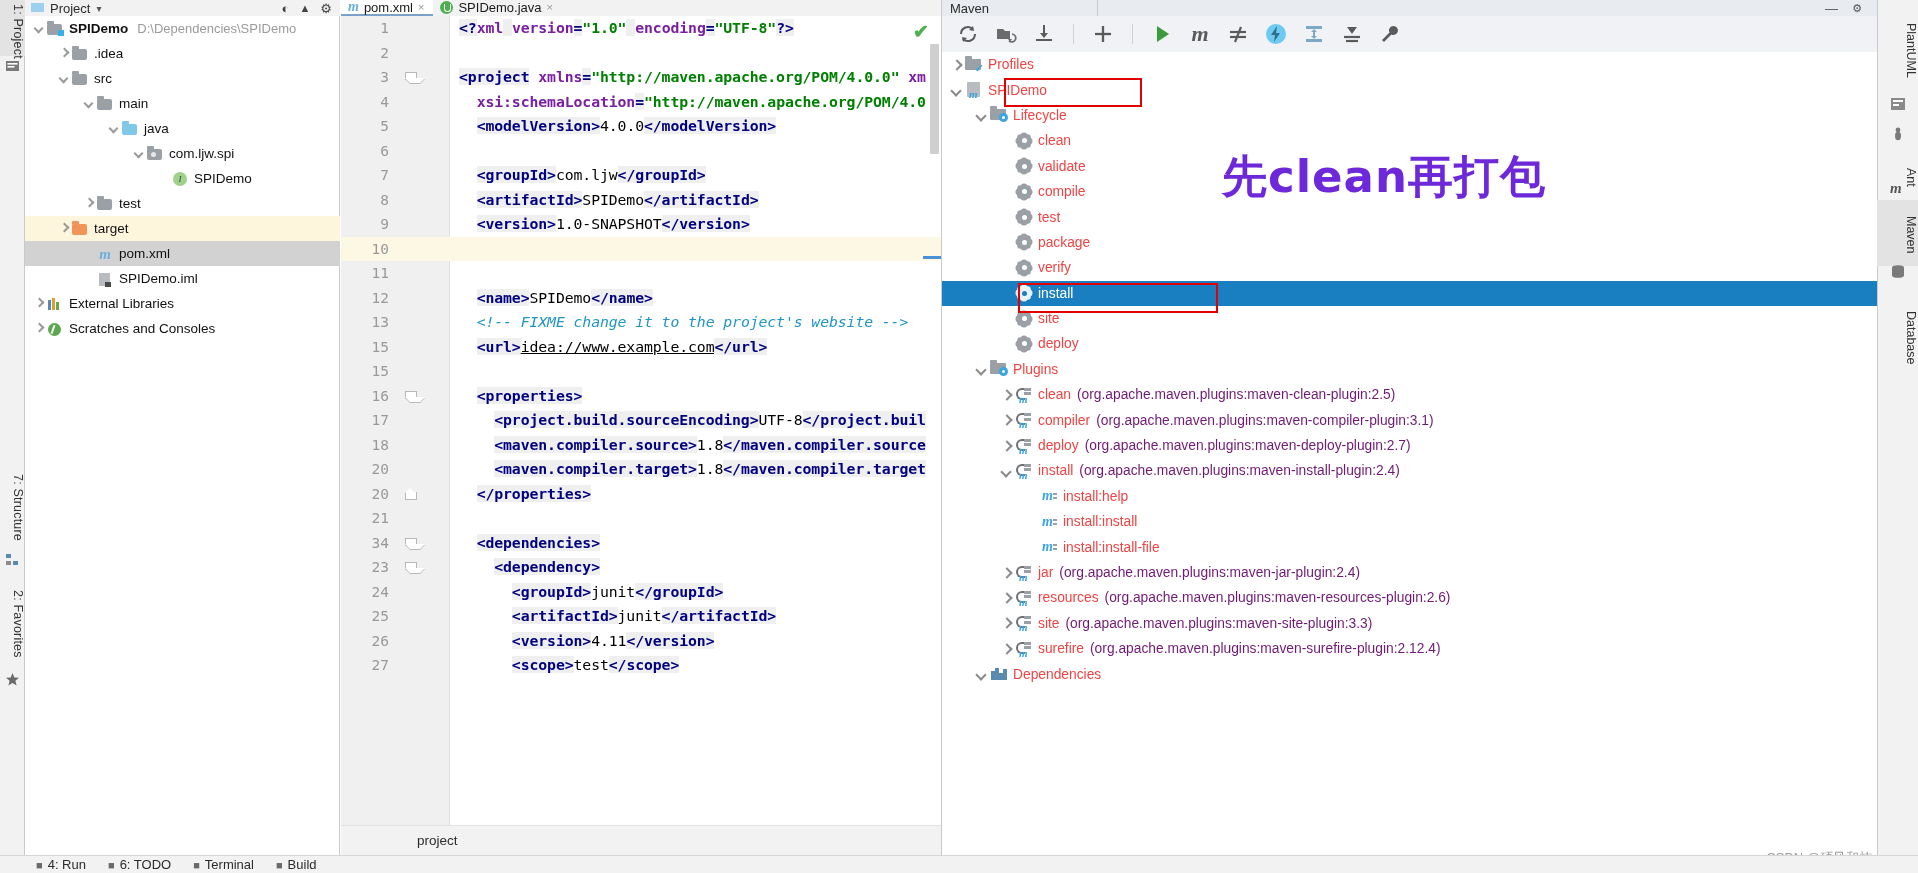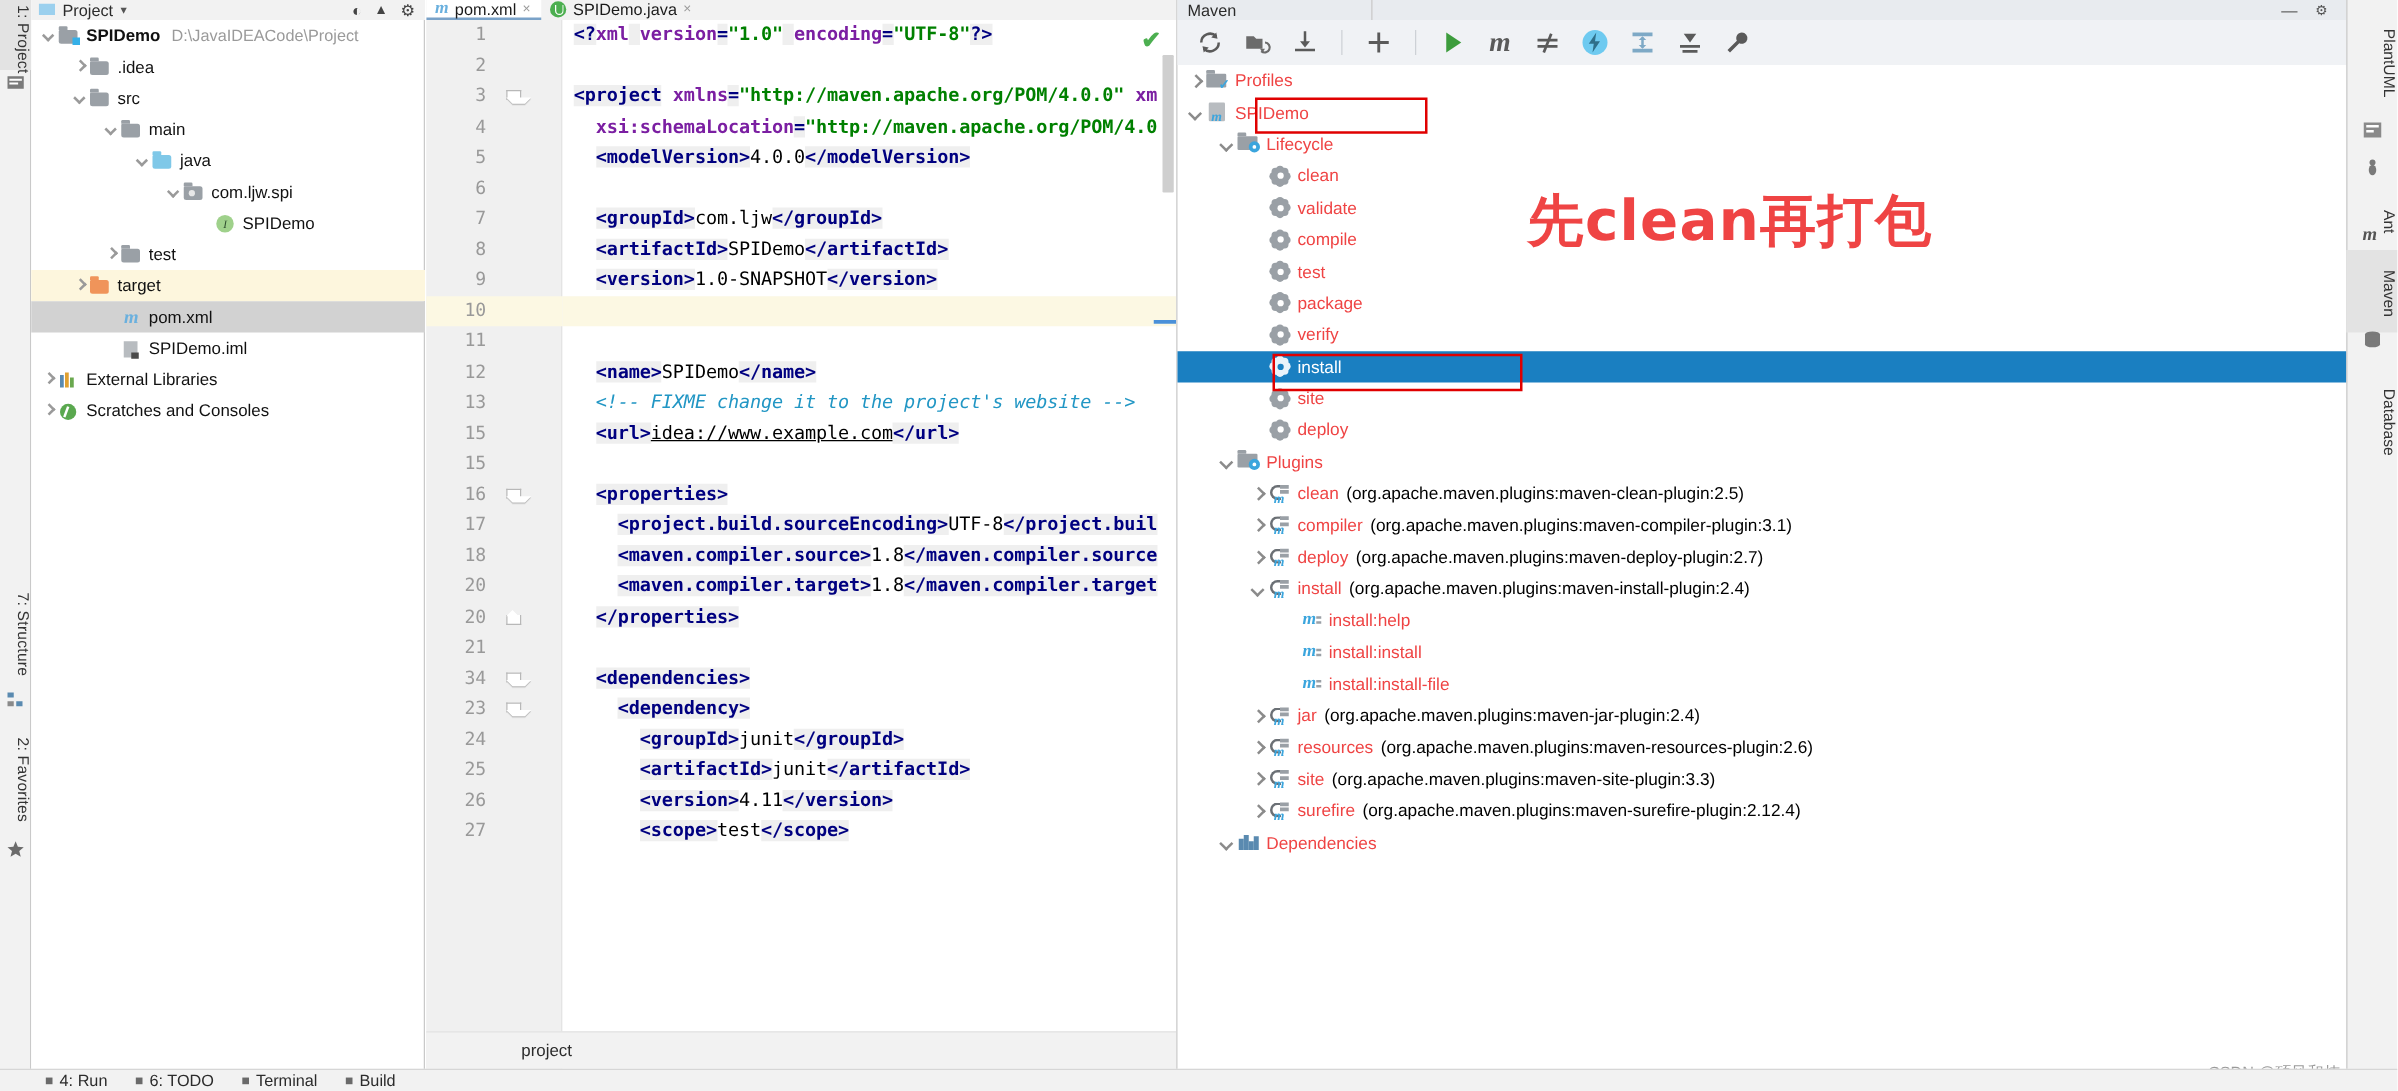--- a/index.html
+++ b/index.html
@@ -226,21 +226,21 @@
   .marrow.right::before{
     content:""; position:absolute; left:3px; top:3px; width:6px; height:6px;
     border-right:2px solid #8b8b8b; border-bottom:2px solid #8b8b8b; transform:rotate(-45deg);
   }
   .marrow.down::before{
     content:""; position:absolute; left:2px; top:4px; width:6px; height:6px;
     border-right:2px solid #8b8b8b; border-bottom:2px solid #8b8b8b; transform:rotate(45deg);
   }
   .micon { width:20px; height:18px; flex:0 0 20px; position:relative; margin-right:4px; }
   .mlabel { color:#ef4444; }
-  .mcoord { color:#000000; margin-left:6px; }
+  .mcoord { color:#701a75; margin-left:6px; }
 
   .gear {
     position:absolute; left:3px; top:2px; width:14px; height:14px;
     border-radius:50%; background:#9aa0a6;
     box-shadow:
       0 -5px 0 -3.5px #9aa0a6, 0 5px 0 -3.5px #9aa0a6,
       -5px 0 0 -3.5px #9aa0a6, 5px 0 0 -3.5px #9aa0a6,
       -3.6px -3.6px 0 -3.8px #9aa0a6, 3.6px 3.6px 0 -3.8px #9aa0a6,
       -3.6px 3.6px 0 -3.8px #9aa0a6, 3.6px -3.6px 0 -3.8px #9aa0a6;
   }
@@ -278,21 +278,21 @@
   .goalicon .gm { position:absolute; left:0; top:0; color:#3ba5dd; font-size:14px; font-weight:bold; font-style:italic; font-family:"Liberation Serif",serif; }
   .goalicon .gl { position:absolute; right:-1px; top:5px; width:4px; height:2px; background:#9aa0a6; }
   .goalicon .gl2 { position:absolute; right:-1px; top:9px; width:4px; height:2px; background:#9aa0a6; }
 
   .depsicon { position:absolute; left:2px; top:2px; width:15px; height:13px; }
   .depsicon i { position:absolute; bottom:0; width:3.5px; display:block; }
 
   
   .redbox { position:absolute; border:2.5px solid #e00000; pointer-events:none; }
   .annot-text {
-    position:absolute; color:#ef4444; font-size:45px; font-weight:bold;
+    position:absolute; color:#6d28d9; font-size:45px; font-weight:bold;
     font-family:"DejaVu Sans", sans-serif; letter-spacing:1px; white-space:nowrap;text-align:right;
   }
 
   
   .right-rail {
     position:absolute; right:0; top:0; width:41px; height:873px;
     background:#f2f2f2; border-left:1px solid #c9c9c9;
   }
   .rtab {
     position:absolute; right:0; width:41px;
@@ -362,21 +362,21 @@
     </div>
     <div class="tree" id="project-tree">
         <div class="trow">
           <span style="display:inline-block;width:8px"></span>
           <span class="arrow down"></span>
           <span class="nodeicon">
             <span class="fld grey"></span>
             <span class="badge-blue"></span>
           </span>
           <span class="label bold">SPIDemo</span>
-          <span class="path">D:\JavaIDEACode\Project</span>
+          <span class="path">D:\Dependencies\SPIDemo</span>
         </div>
         <div class="trow">
           <span style="display:inline-block;width:33px"></span>
           <span class="arrow right"></span>
           <span class="nodeicon">
             <span class="fld grey"></span>
           </span>
           <span class="label">.idea</span>
         </div>
         <div class="trow">

